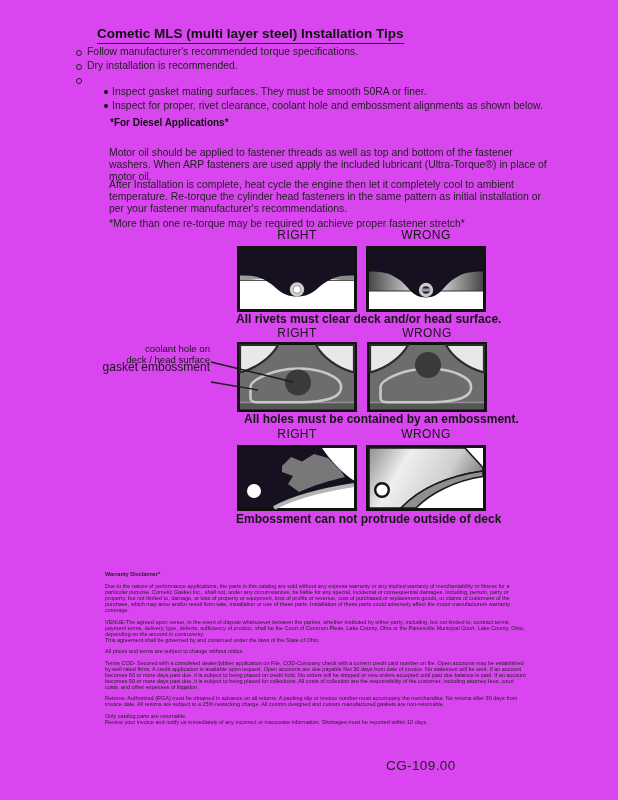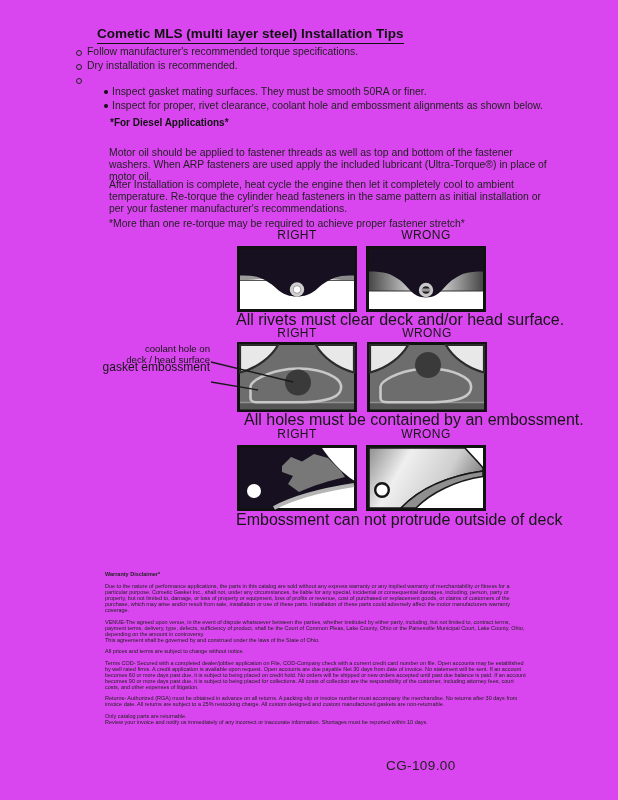--- a/index.html
+++ b/index.html
@@ -23,21 +23,21 @@
   .p1{top:135px;} .p2{top:167px;} .p3{top:206px;}
   
   .hdr{position:absolute;width:120px;text-align:center;font-size:12px;letter-spacing:.4px;color:#161616;}
   .hdr.h1l{left:237px;top:228px;} .hdr.h1r{left:366px;top:228px;}
   .hdr.h2l{left:237px;top:326px;} .hdr.h2r{left:367px;top:326px;}
   .hdr.h3l{left:237px;top:427px;} .hdr.h3r{left:366px;top:427px;}
   .panel{position:absolute;}
   .pA{left:237px;top:246px;} .pB{left:366px;top:246px;}
   .pC{left:237px;top:342px;} .pD{left:367px;top:342px;}
   .pE{left:237px;top:445px;} .pF{left:366px;top:445px;}
-  .cap{position:absolute;font-size:16px;line-height:11px;color:#161616;}
+  .cap{position:absolute;font-size:12px;line-height:11px;color:#161616;font-weight:bold;}
   .c1{left:236px;top:314px;} .c2{left:244px;top:414px;} .c3{left:236px;top:514px;}
   .callouts{position:absolute;left:78px;top:344px;width:132px;text-align:right;font-size:9.6px;line-height:10.6px;color:#161616;}
   .callout2{position:absolute;left:78px;top:360px;width:132px;text-align:right;font-size:12px;color:#161616;}
   .leaders{position:absolute;left:115px;top:338px;z-index:5;}
   
   .legal{position:absolute;left:105px;top:571px;width:424px;font-size:5.5px;line-height:6px;color:#222;}
   .lh{font-weight:bold;margin:0 0 6px 0;}
   .lp{margin:0 0 5.5px 0;}
   .lp.tight{margin-bottom:0;}
   .footer-code{position:absolute;left:386px;top:758px;font-size:13.5px;letter-spacing:.4px;color:#222;}

